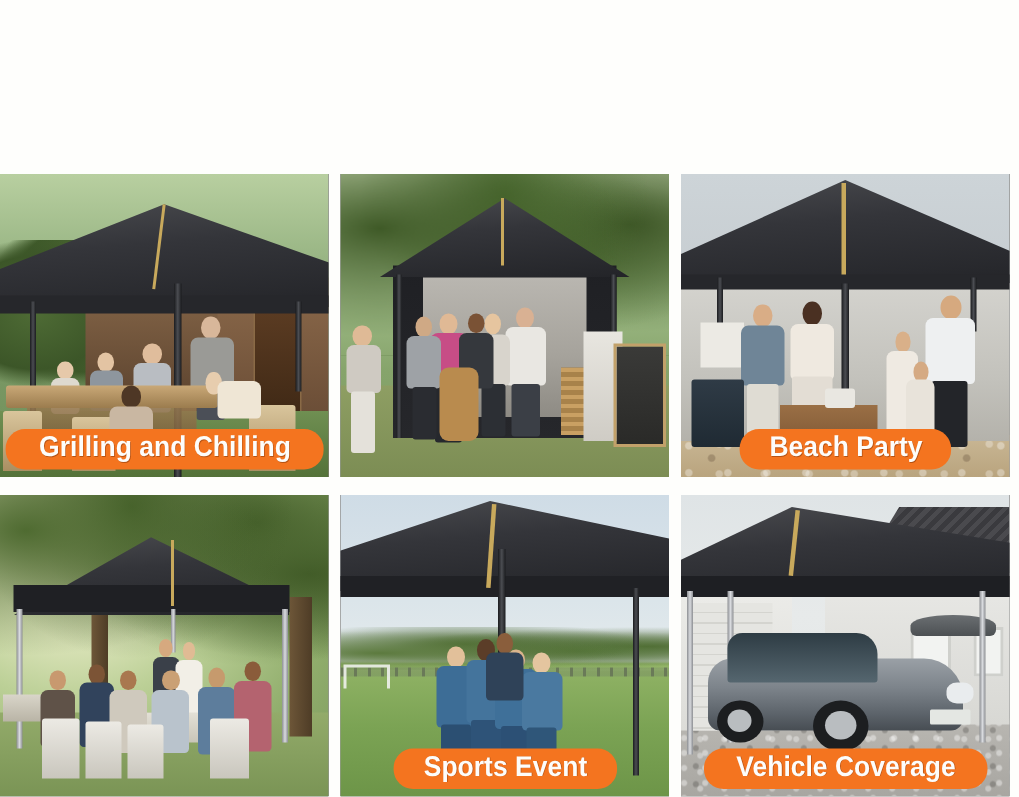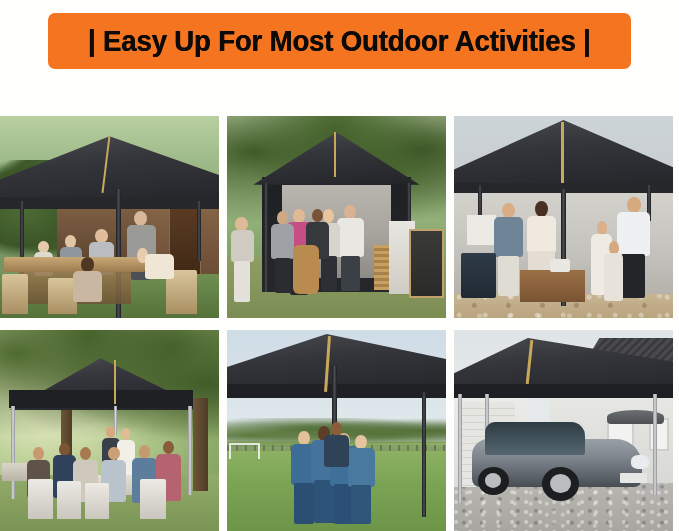--- a/index.html
+++ b/index.html
@@ -220,23 +220,20 @@
   .wheel { position: absolute; z-index: 28; background: #1c1e20; border-radius: 50%; }
   .rim { position: absolute; background: #b9bdc0; border-radius: 50%; }
   .c6-umbrella { position: absolute; right: 4%; top: 40%; width: 26%; height: 7%;
     background: linear-gradient(180deg,#6b6f72,#4c5053); border-radius: 50% 50% 4px 4px; z-index: 12; }
 </style>
 </head>
 <body>
 
 <div id="page">
 
-  <div class="banner">
-    <span class="banner-text">| Easy Up For Most Outdoor Activities |</span>
-  </div>
 
   <div class="grid">
 
     <div class="cell">
       <div class="scene">
         <div class="c1-sky"></div>
         <div class="c1-trees"></div>
         <div class="c1-house"></div>
         <div class="c1-wall"></div>
         <div class="c1-door"></div>
@@ -274,20 +271,23 @@
           <div class="torso" style="left:2%;top:28%;width:94%;height:64%;background:#c9b7a2;"></div>
         </div>
         <div class="person" style="left:62%;top:64%;width:18%;height:22%;z-index:26;">
           <div class="head" style="left:4%;top:6%;width:26%;height:34%;background:#e7cdae;"></div>
           <div class="torso" style="left:24%;top:20%;width:72%;height:56%;background:#efe6d5;"></div>
         </div>
         <div class="chairw" style="left:1%;top:78%;width:12%;height:20%;"></div>
         <div class="chairw" style="left:22%;top:80%;width:13%;height:18%;"></div>
         <div class="chairw" style="left:76%;top:76%;width:14%;height:22%;"></div>
       </div>
+      <div class="label">
+        <span class="label-text">Grilling and Chilling</span>
+      </div>
     </div>
 
     <div class="cell">
       <div class="scene">
         <div class="c2-sky"></div>
         <div class="c2-foliage"></div>
         <div class="c2-ground"></div>
 
         <div class="canopy-roof" style="left:12%;top:8%;width:76%;height:26%;clip-path:polygon(0% 100%,50% 0%,100% 100%);"></div>
         <div class="c2-tentbox"></div>
@@ -370,20 +370,23 @@
           <div class="legs" style="left:14%;top:58%;width:70%;height:44%;background:#232529;"></div>
         </div>
         <div class="person" style="left:62%;top:52%;width:11%;height:38%;">
           <div class="head" style="left:28%;top:0;width:44%;height:18%;background:#d9b089;"></div>
           <div class="torso" style="left:6%;top:17%;width:88%;height:80%;background:#efeae2;"></div>
         </div>
         <div class="person" style="left:68%;top:62%;width:10%;height:30%;">
           <div class="head" style="left:26%;top:0;width:46%;height:22%;background:#d5aa83;"></div>
           <div class="torso" style="left:6%;top:20%;width:88%;height:78%;background:#e8e3da;"></div>
         </div>
+      </div>
+      <div class="label">
+        <span class="label-text">Beach Party</span>
       </div>
     </div>
 
     <div class="cell">
       <div class="scene">
         <div class="c4-sky"></div>
         <div class="c4-canopytree"></div>
         <div class="c4-trunk" style="left:28%;top:40%;width:5%;height:40%;"></div>
         <div class="c4-trunk" style="left:88%;top:34%;width:7%;height:46%;"></div>
         <div class="c4-grass"></div>
@@ -468,20 +471,23 @@
         </div>
         <div class="person" style="left:55%;top:52%;width:13%;height:44%;">
           <div class="head" style="left:28%;top:0;width:42%;height:16%;background:#e4c59f;"></div>
           <div class="torso" style="left:2%;top:15%;width:96%;height:44%;background:#4a79a0;"></div>
           <div class="legs" style="left:14%;top:57%;width:70%;height:44%;background:#2f5679;"></div>
         </div>
         <div class="person" style="left:44%;top:46%;width:12%;height:22%;z-index:21;">
           <div class="head" style="left:30%;top:0;width:40%;height:30%;background:#8a5e3c;"></div>
           <div class="torso" style="left:4%;top:28%;width:92%;height:72%;background:#2f4258;"></div>
         </div>
+      </div>
+      <div class="label">
+        <span class="label-text">Sports Event</span>
       </div>
     </div>
 
     <div class="cell">
       <div class="scene">
         <div class="c6-sky"></div>
         <div class="c6-roof"></div>
         <div class="c6-house"></div>
         <div class="c6-garage"></div>
         <div class="c6-garagedoor"></div>
@@ -502,16 +508,19 @@
         <div class="car-glass" style="left:14%;top:46%;width:46%;height:16%;"></div>
         <div class="wheel" style="left:40%;top:68%;width:17%;height:17%;">
           <div class="rim" style="left:22%;top:22%;width:56%;height:56%;"></div>
         </div>
         <div class="wheel" style="left:11%;top:68%;width:14%;height:14%;">
           <div class="rim" style="left:24%;top:24%;width:52%;height:52%;"></div>
         </div>
         <div class="rim" style="right:11%;top:62%;width:8%;height:7%;background:#e9ecee;z-index:29;border-radius:40%;"></div>
         <div class="rim" style="right:12%;top:71%;width:12%;height:5%;background:#e4e7e3;z-index:29;border-radius:1px;"></div>
       </div>
+      <div class="label">
+        <span class="label-text">Vehicle Coverage</span>
+      </div>
     </div>
 
   </div>
 </div>
 
 </body></html>

